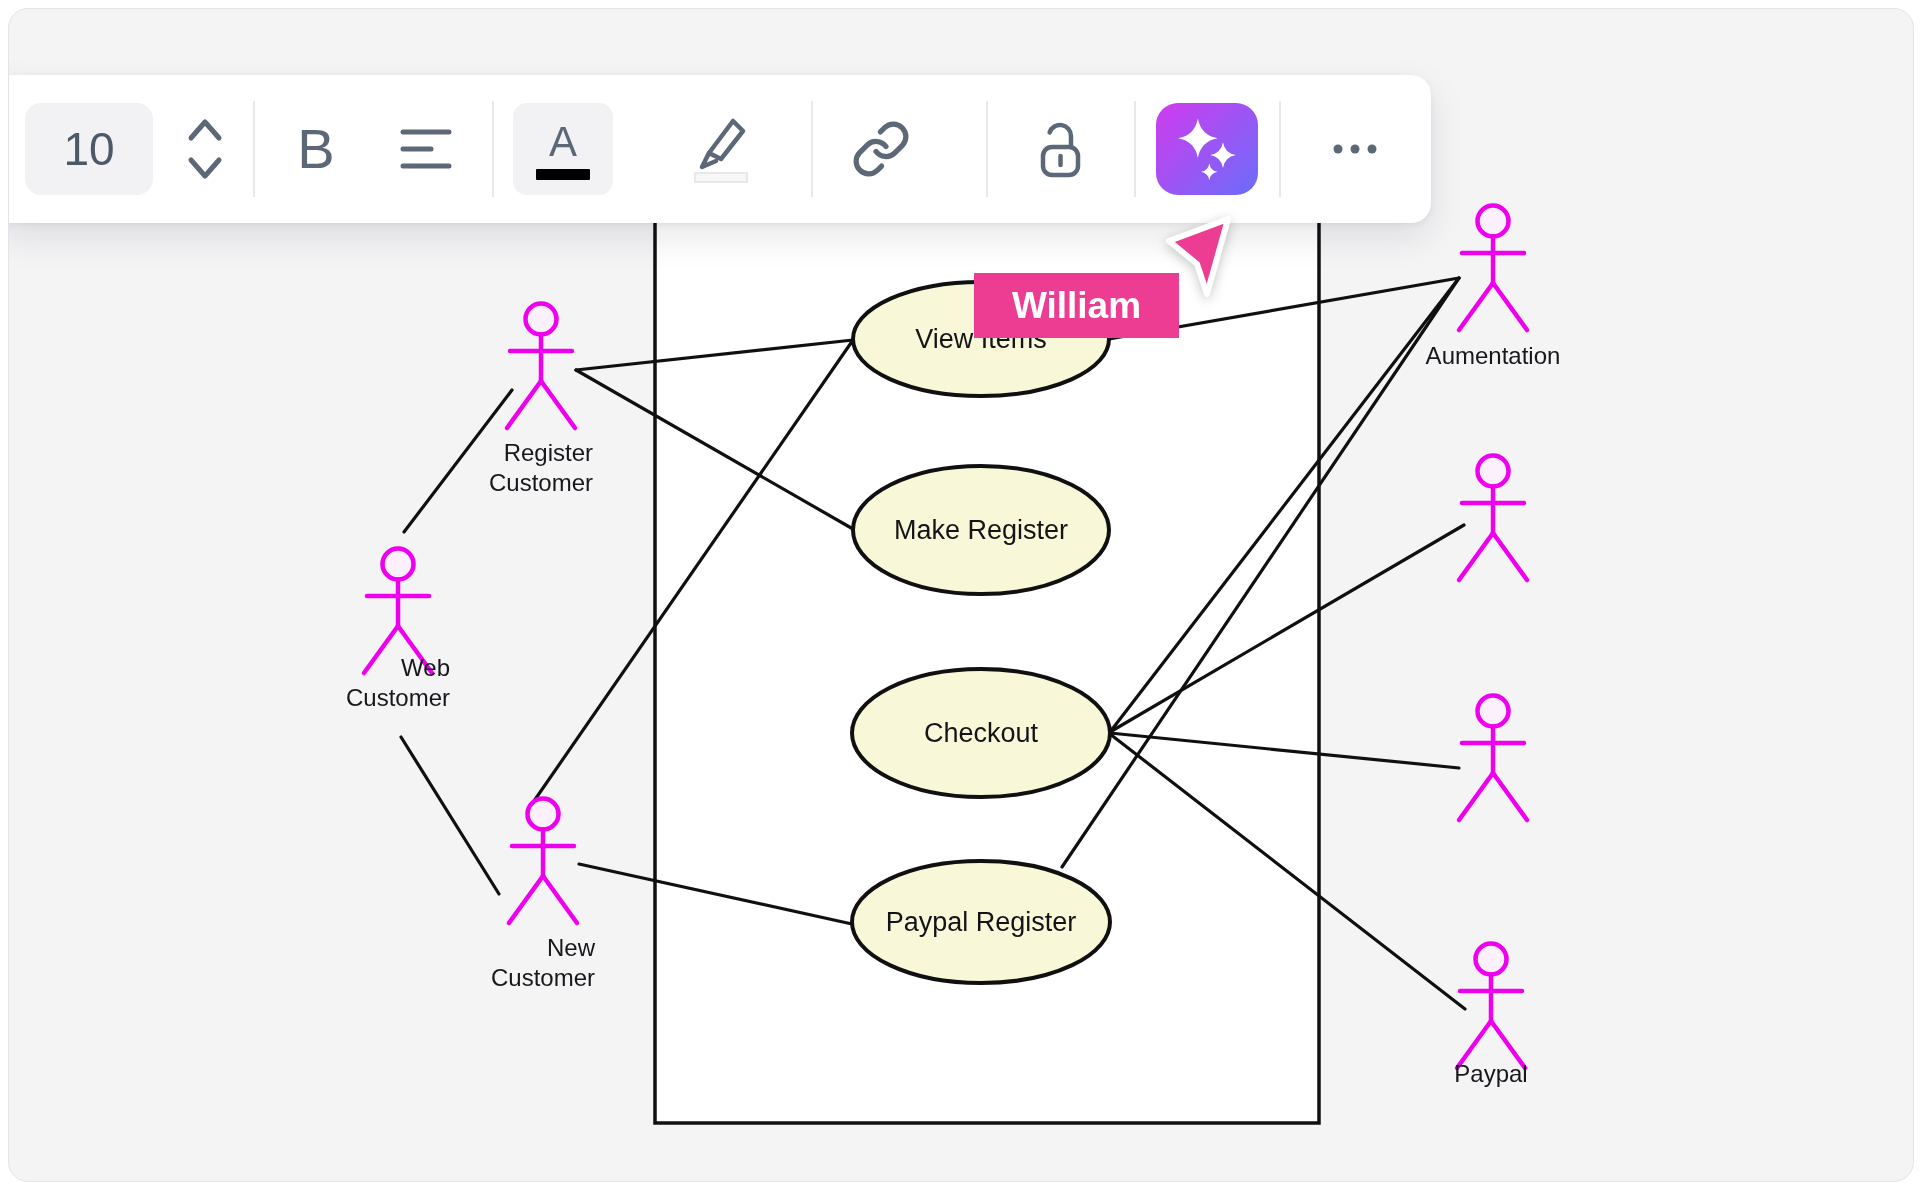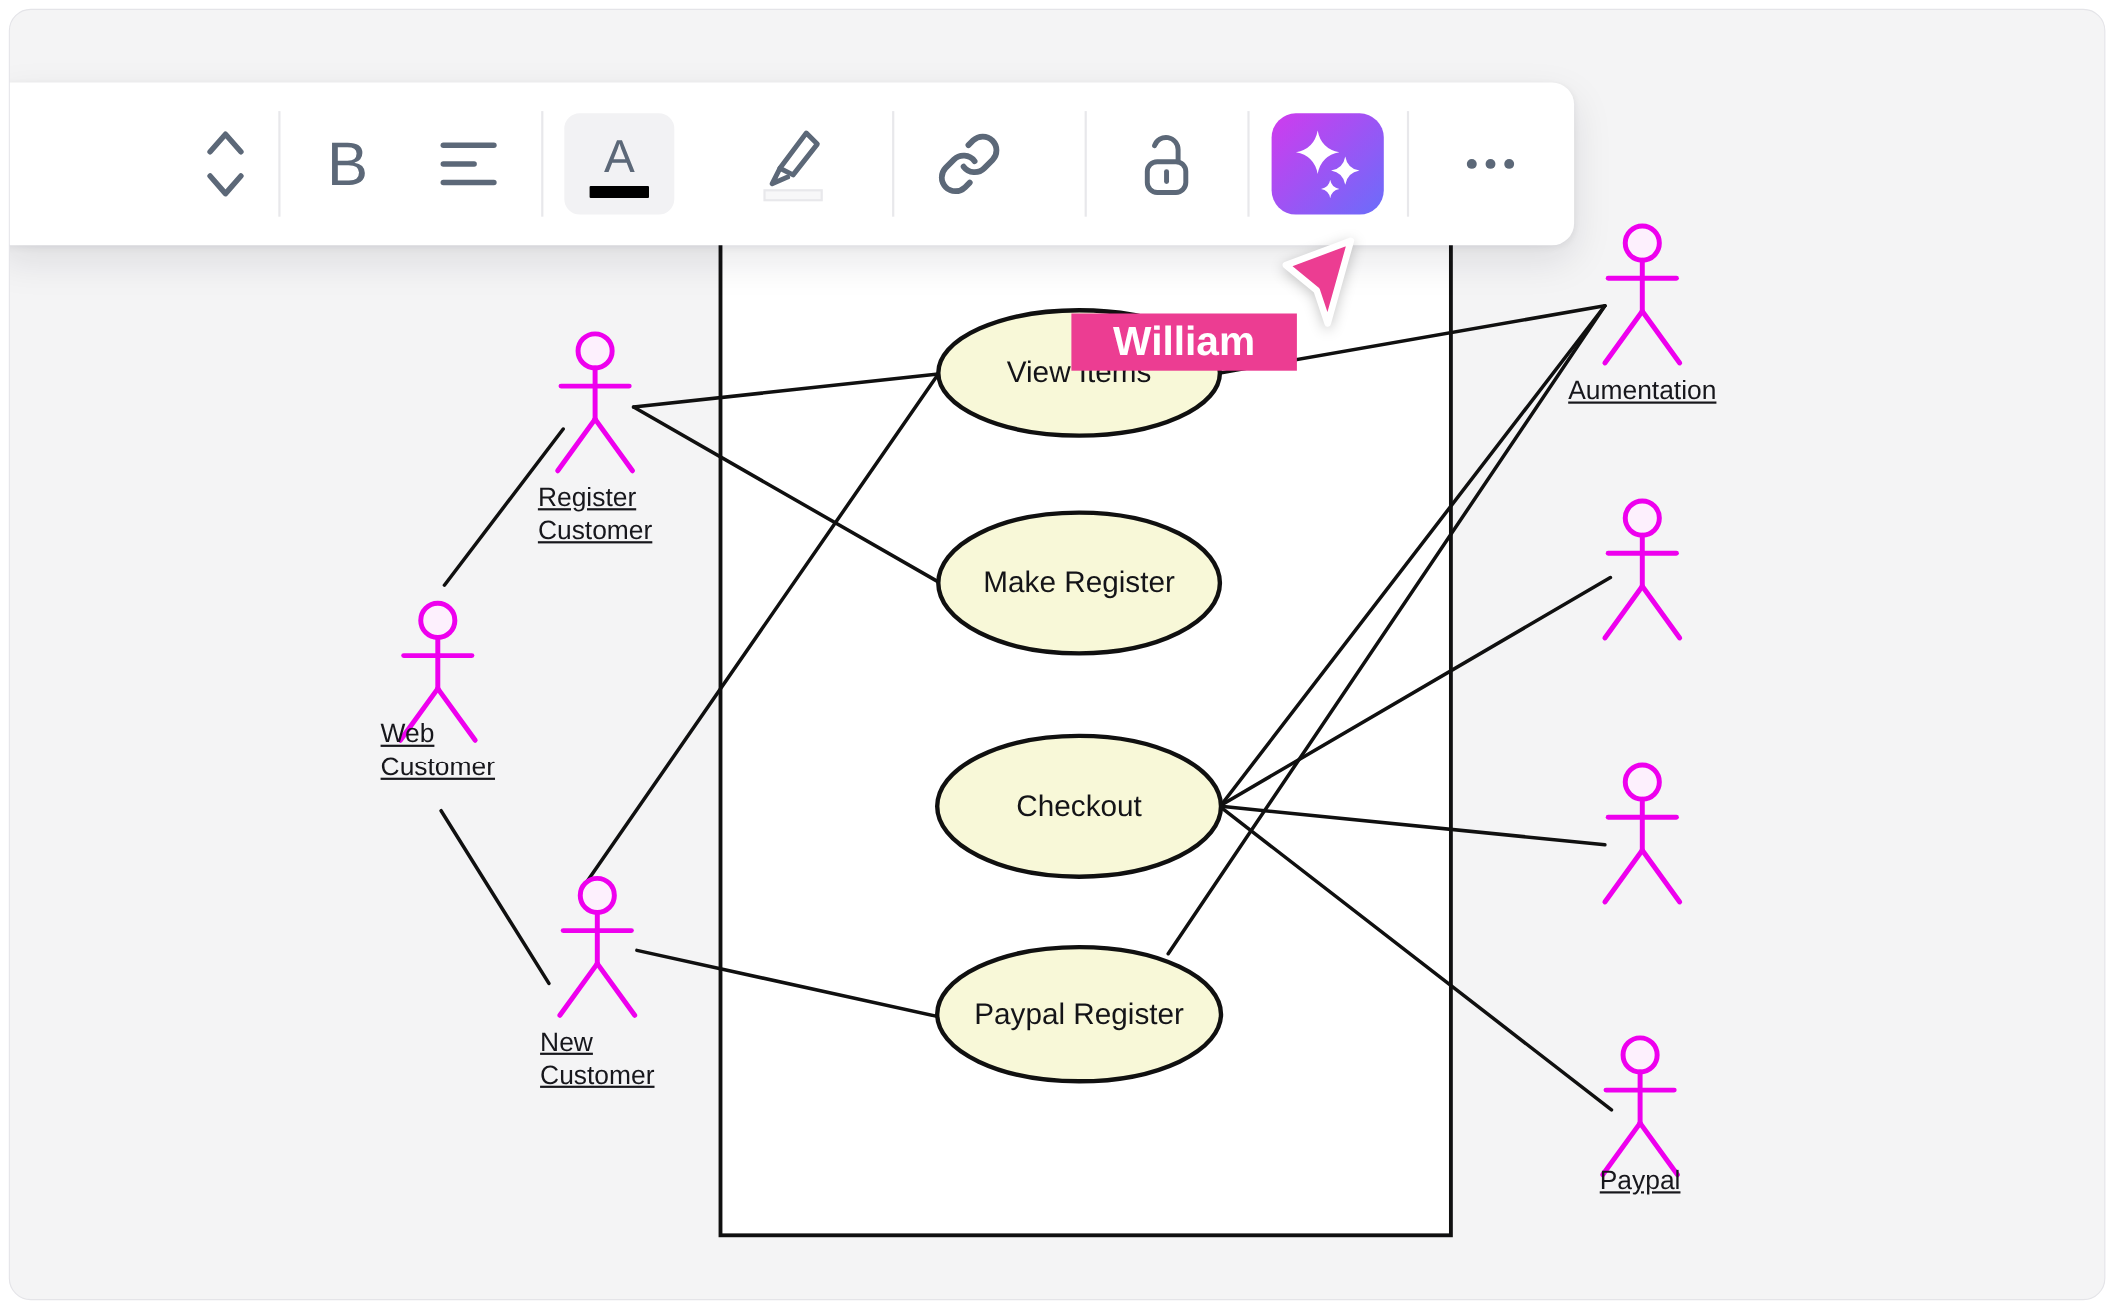--- a/index.html
+++ b/index.html
@@ -9,21 +9,21 @@
   svg.diagram{position:absolute;left:-8px;top:-8px;width:1922px;height:1188px;z-index:5;}
   .labels-layer{position:absolute;left:-8px;top:-8px;width:1922px;height:1188px;z-index:6;pointer-events:none;border-radius:15px;}
   .boundary{fill:#ffffff;stroke:var(--diagram-stroke);stroke-width:3.5;}
   .uml-line{stroke:var(--diagram-stroke);stroke-width:3.2;stroke-linecap:round;}
   .uml-ellipse{fill:var(--usecase-fill);stroke:var(--diagram-stroke);stroke-width:4;}
   .actor-figure{stroke:var(--actor-color);stroke-width:4.5;stroke-linecap:round;fill:none;}
   .actor-head{fill:var(--actor-head-fill);}
   .shape-label{position:absolute;transform:translate(-50%,-50%);font-size:27px;
     color:#141418;white-space:nowrap;}
   .actor-label{position:absolute;transform:translateX(-50%);font-size:24px;line-height:30px;
-    text-align:left;color:var(--label-color);white-space:nowrap;text-decoration:underline;}
+    text-align:right;color:var(--label-color);white-space:nowrap;}
   
   .toolbar{position:absolute;left:-8px;top:66px;width:1430px;height:148px;background:var(--toolbar-bg);
     border-radius:0 20px 20px 0;box-shadow:0 14px 36px rgba(16,24,40,.10),0 2px 6px rgba(16,24,40,.06);
     z-index:20;}
   .tb-item{position:absolute;display:flex;align-items:center;justify-content:center;color:var(--icon-color);}
   .tb-divider{position:absolute;top:26px;width:2px;height:96px;background:var(--divider-color);}
   .size-chip{left:24px;top:28px;width:128px;height:92px;background:var(--chip-bg);border-radius:16px;
     font-size:46px;color:#4e5968;}
   .stepper{left:180px;top:36px;width:48px;height:76px;}
   .bold-btn{left:283px;top:42px;width:64px;height:64px;font-size:56px;font-weight:500;line-height:60px;}
@@ -34,21 +34,21 @@
   .textcolor-btn .bar{width:54px;height:11px;background:#000;margin-top:4px;border-radius:1px;}
   .pen-btn{left:684px;top:36px;width:72px;height:78px;}
   .link-btn{left:848px;top:42px;width:64px;height:64px;}
   .lock-btn{left:1028px;top:40px;width:62px;height:68px;}
   .ai-btn{left:1155px;top:28px;width:102px;height:92px;border-radius:22px;
     background:linear-gradient(135deg,var(--ai-from) 0%,var(--ai-to) 100%);}
   .more-btn{left:1326px;top:62px;width:56px;height:24px;}
   .tb-stroke{stroke:var(--icon-color);fill:none;stroke-linecap:round;stroke-linejoin:round;}
   
   .cursor-layer{position:absolute;left:-8px;top:-8px;width:1922px;height:1188px;z-index:30;pointer-events:none;}
-  .william-label{position:absolute;left:973px;top:284px;width:205px;height:52px;background:var(--cursor-pink);
+  .william-label{position:absolute;left:973px;top:272px;width:205px;height:65px;background:var(--cursor-pink);
     color:#fff;font-size:37px;font-weight:600;display:flex;align-items:center;justify-content:center;}
   .william-cursor{position:absolute;left:1158px;top:208px;filter:drop-shadow(0 3px 6px rgba(0,0,0,.22));}
 </style>
 </head>
 <body>
 
 <div class="frame">
 
   <svg class="diagram" viewBox="0 0 1922 1188">
     <defs>
@@ -110,20 +110,21 @@
     </div>
     <div class="actor-label" style="left:1492px;top:340px">
       <span>Aumentation</span>
     </div>
     <div class="actor-label" style="left:1490px;top:1058px">
       <span>Paypal</span>
     </div>
   </div>
 
   <div class="toolbar">
+    <div class="tb-item size-chip">10</div>
 
     <div class="tb-item stepper">
       <svg width="48" height="76" viewBox="0 0 48 76">
         <polyline class="tb-stroke" stroke-width="5" points="10,27 24,11 38,27"></polyline>
         <polyline class="tb-stroke" stroke-width="5" points="10,49 24,65 38,49"></polyline>
       </svg>
     </div>
 
     <div class="tb-divider" style="left:252px"></div>
 

